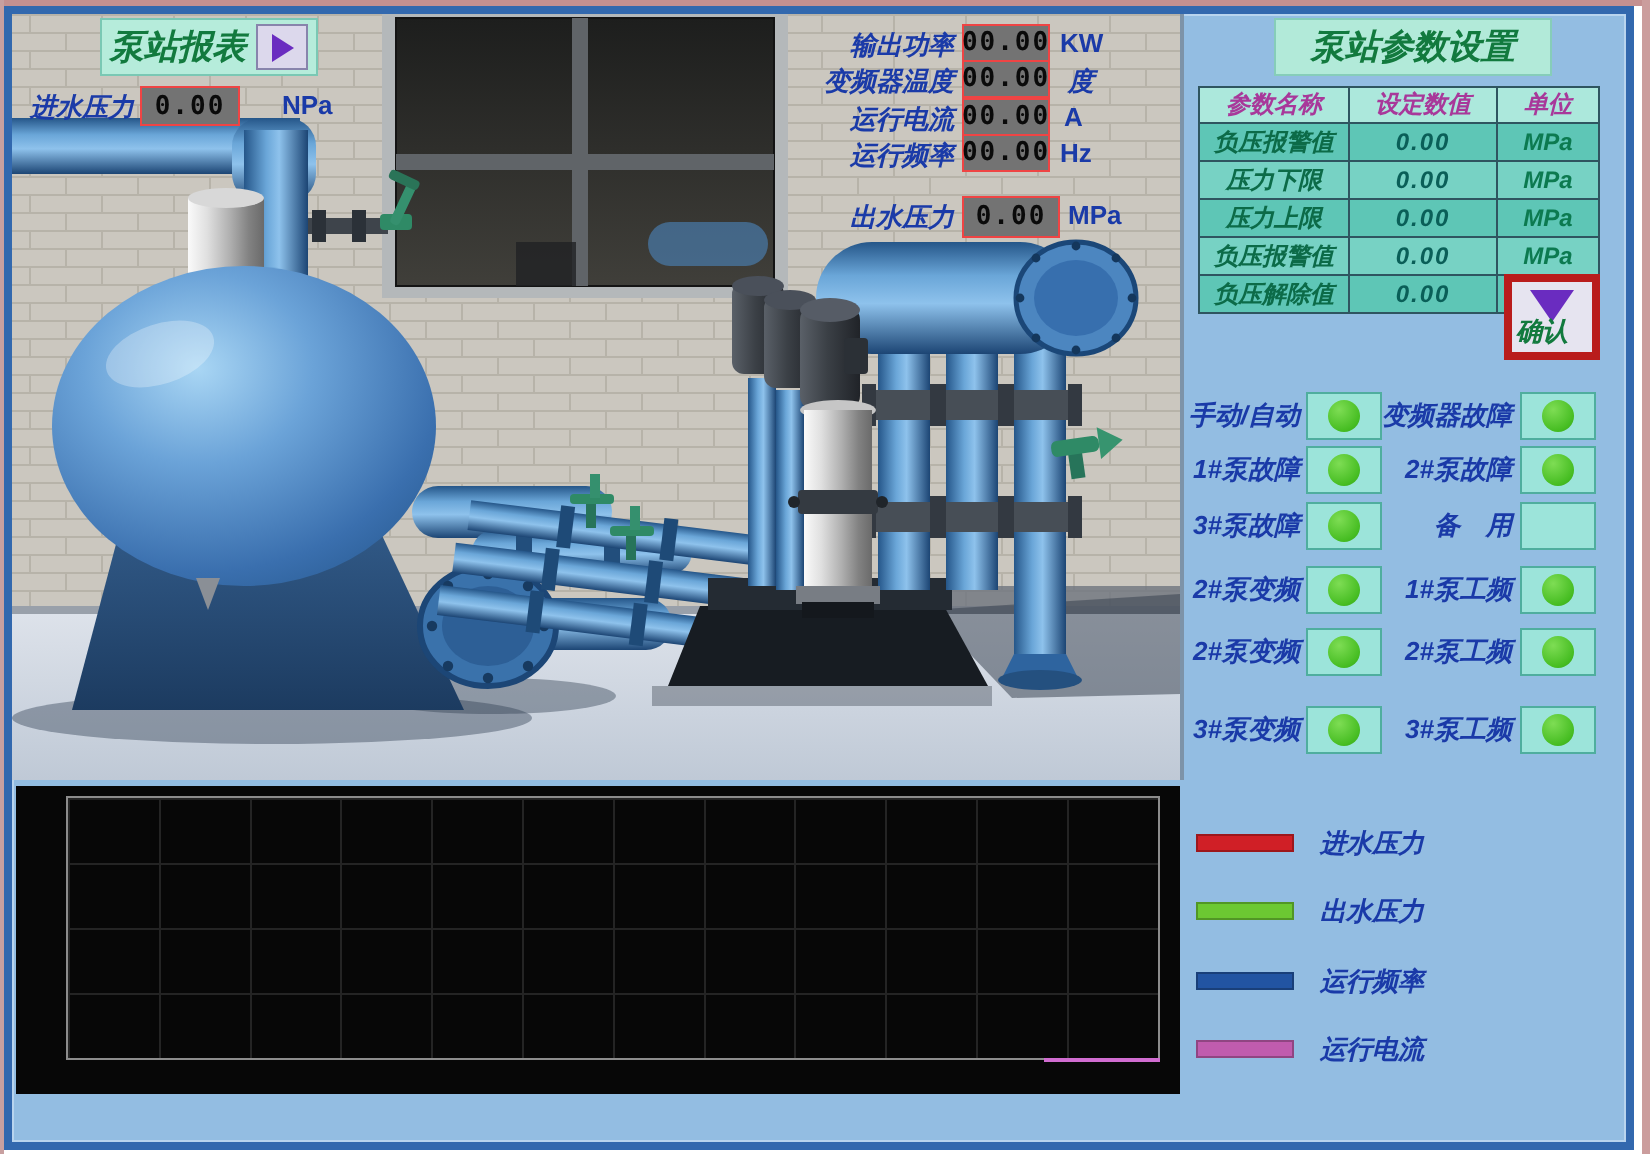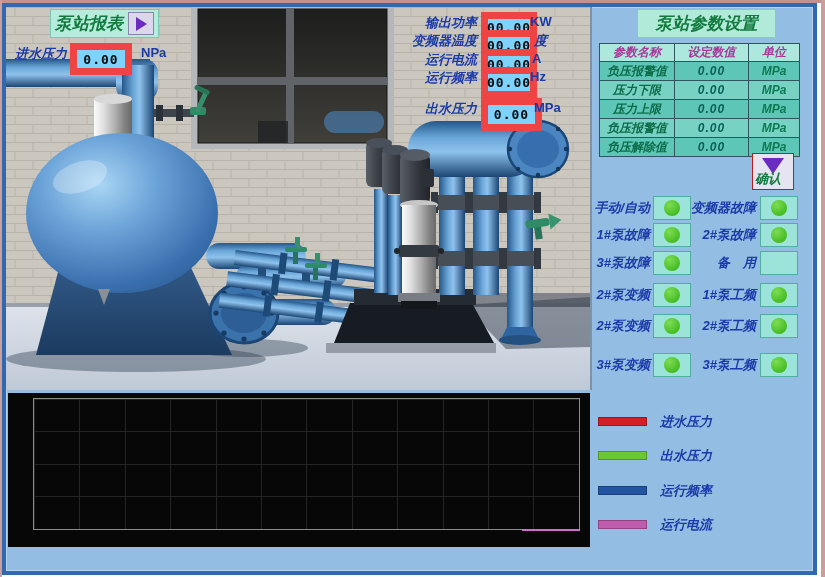--- a/index.html
+++ b/index.html
@@ -9,21 +9,21 @@
   .salmon-left{position:absolute;left:0;top:0;width:2px;height:577px;background:#c8a0a0;}
   .salmon-right{position:absolute;right:0;top:0;width:4px;height:577px;background:#cb9d9d;}
   .screen{position:absolute;left:2px;top:3px;width:807px;height:564px;
           border:4px solid #3268ae;background:#93bde2;box-shadow:inset 0 0 0 1px #b8d4ee;}
   .abs{position:absolute;}
   
   .scene{position:absolute;left:0;top:0;width:584px;height:383px;overflow:hidden;
          border-right:2px solid #7d93a8;}
   
   .cjk{font-weight:bold;font-style:italic;color:#1a3aa8;font-size:13px;white-space:nowrap;}
-  .valbox{background:#7dd3fc;border:7px solid #ef4444;color:#0a0a0a;font-weight:bold;
+  .valbox{background:#737373;border:1px solid #ef4444;color:#0a0a0a;font-weight:bold;
           font-size:13px;letter-spacing:1px;display:flex;align-items:center;justify-content:center;
           font-family:"DejaVu Sans Mono","Liberation Mono",monospace;}
   .report-btn{left:44px;top:2px;background:#b6ecdb;border:1px solid #7ac8b4;
               display:flex;align-items:center;gap:5px;padding:2px 4px;cursor:pointer;}
   .report-btn .lbl{color:#127a3e;font-weight:bold;font-style:italic;font-size:17px;}
   .play-sq{width:24px;height:21px;background:#dcd8ec;border:1px solid #8884ac;
            display:flex;align-items:center;justify-content:center;}
   .play-tri{width:0;height:0;border-top:7px solid transparent;border-bottom:7px solid transparent;
             border-left:11px solid #6a2cc0;}
   .rlabel{text-align:right;}
@@ -35,21 +35,21 @@
           display:grid;grid-template-columns:75px 74px 51px;}
   .ptable>div{border-right:1px solid #2f5560;border-bottom:1px solid #2f5560;
               display:flex;align-items:center;justify-content:center;
               font-size:12px;font-weight:bold;font-style:italic;}
   .th{background:#ace8dc;color:#a8389a;height:17px;}
   .r-odd{background:#5ec6b6;}
   .r-even{background:#77d2c4;}
   .cname{color:#0c6b48;height:18px;}
   .cval{color:#0a5f58;letter-spacing:1px;cursor:pointer;}
   .cunit{color:#0c7a50;}
-  .confirm{left:746px;top:146px;width:40px;height:35px;background:#e6e4f0;border:1px solid #b91c1c;
+  .confirm{left:746px;top:130px;width:40px;height:35px;background:#e6e4f0;border:4px solid #b91c1c;
            cursor:pointer;}
   .confirm .tri{position:absolute;left:9px;top:4px;width:0;height:0;
                 border-left:11px solid transparent;border-right:11px solid transparent;
                 border-top:16px solid #6a2cc0;}
   .confirm .txt{position:absolute;left:2px;bottom:1px;color:#127a3e;font-weight:bold;
                 font-style:italic;font-size:13px;}
   .ind-box{width:36px;height:22px;background:#9ce4da;border:1px solid #4fae9e;
            display:flex;align-items:center;justify-content:center;}
   .lamp{width:16px;height:16px;border-radius:50%;
         background:radial-gradient(circle at 35% 30%,#7edd54,#46bd22 70%,#379d18);}

